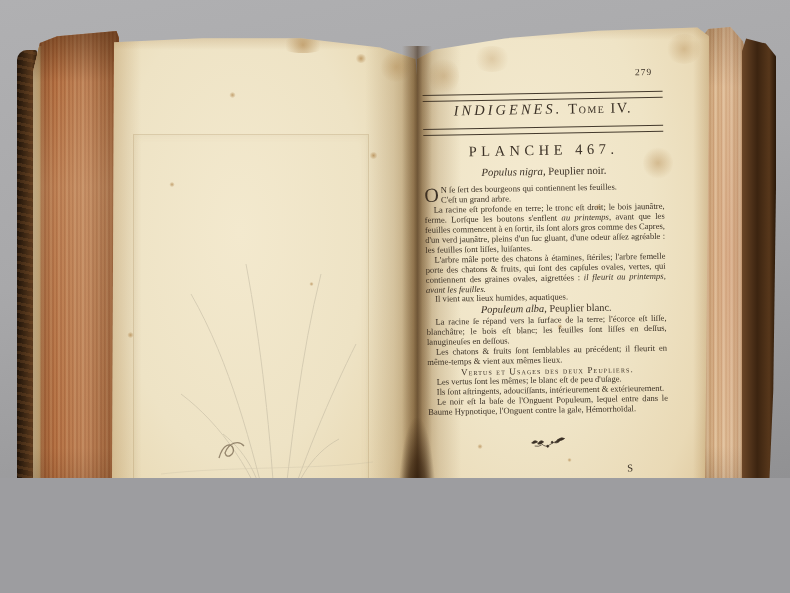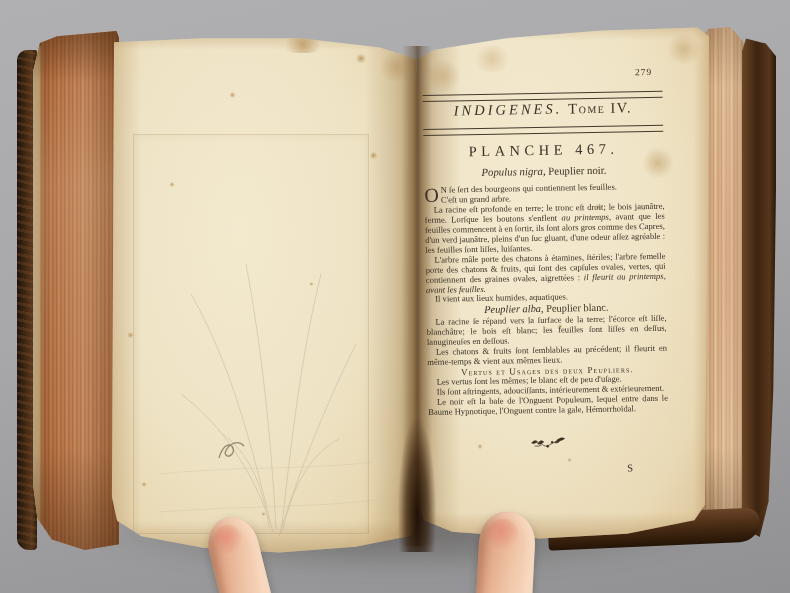--- a/index.html
+++ b/index.html
@@ -1,16 +1,16 @@
 <!DOCTYPE html>
 <html><head>
 <meta charset="utf-8">
 <style>
   html,body{margin:0;padding:0;background:#9d9da0;}
-  .scene{position:relative;width:790px;height:593px;overflow:hidden;
+  .scene{position:relative;width:790px;height:478px;overflow:hidden;
     background:linear-gradient(168deg,#b0b0b2 0%,#a8a8aa 45%,#919193 100%);
     font-family:"Liberation Serif",serif;}
   .abs{position:absolute;}
   
   .contact-shadow{left:80px;top:498px;width:640px;height:78px;
     background:radial-gradient(ellipse at 50% 40%,rgba(45,40,34,.42),rgba(45,40,34,0) 70%);
     filter:blur(9px);}
   
   .left-board{left:17px;top:50px;width:20px;height:500px;border-radius:10px 2px 4px 12px;
     background:linear-gradient(90deg,#1f1309 0%,#3d2713 40%,#59381c 75%,#2e1c0c 100%);}
@@ -176,21 +176,21 @@
         <div class="rule rule2"></div>
         <div class="planche">PLANCHE 467.</div>
         <div class="species"><span class="it">Populus nigra</span><span>, Peuplier noir.</span></div>
 
         <div class="body-host">
             <div class="blk para dropcap-para" style="text-indent: 0px;"><span class="dropcap">O</span><span>N ſe ſert des bourgeons qui contiennent les feuilles.
 C'eſt un grand arbre.</span></div>
             <div class="blk para"><span>La racine eſt profonde en terre; le tronc eſt droit; le bois jaunâtre, ferme. Lorſque les boutons s'enflent </span><span class="it">au printemps</span><span>, avant que les feuilles commencent à en ſortir, ils ſont alors gros comme des Capres, d'un verd jaunâtre, pleins d'un ſuc gluant, d'une odeur aſſez agréable : les feuilles ſont liſſes, luiſantes.</span></div>
             <div class="blk para"><span>L'arbre mâle porte des chatons à étamines, ſtériles; l'arbre femelle porte des chatons &amp; fruits, qui ſont des capſules ovales, vertes, qui contiennent des graines ovales, aigrettées : </span><span class="it">il fleurit au printemps, avant les feuilles.</span></div>
             <div class="blk para"><span>Il vient aux lieux humides, aquatiques.</span></div>
-            <div class="blk center-title"><span class="it">Peuplier alba</span><span>, Peuplier blanc.</span></div>
+            <div class="blk center-title"><span class="it">Populeum alba</span><span>, Peuplier blanc.</span></div>
             <div class="blk para"><span>La racine ſe répand vers la ſurface de la terre; l'écorce eſt liſſe, blanchâtre; le bois eſt blanc; les feuilles ſont liſſes en deſſus, lanugineuſes en deſſous.</span></div>
             <div class="blk para"><span>Les chatons &amp; fruits ſont ſemblables au précédent; il fleurit en même-temps &amp; vient aux mêmes lieux.</span></div>
             <div class="blk smallcaps-heading"><span>Vertus et Usages des deux Peupliers.</span></div>
             <div class="blk para"><span>Les vertus ſont les mêmes; le blanc eſt de peu d'uſage.</span></div>
             <div class="blk para"><span>Ils ſont aſtringents, adouciſſants, intérieurement &amp; extérieurement.</span></div>
             <div class="blk para"><span>Le noir eſt la baſe de l'Onguent Populeum, lequel entre dans le Baume Hypnotique, l'Onguent contre la gale, Hémorrhoïdal.</span></div>
           </div>
 
         <div class="ornament">
           <svg width="36" height="14" viewBox="0 0 36 14">

